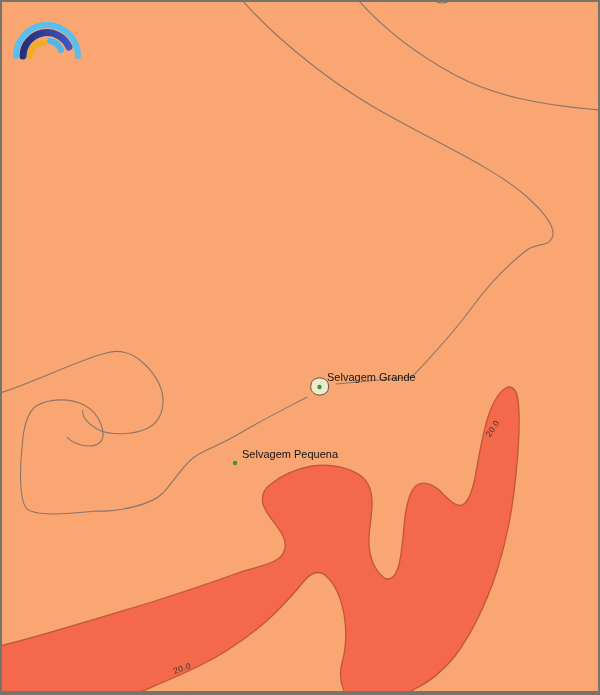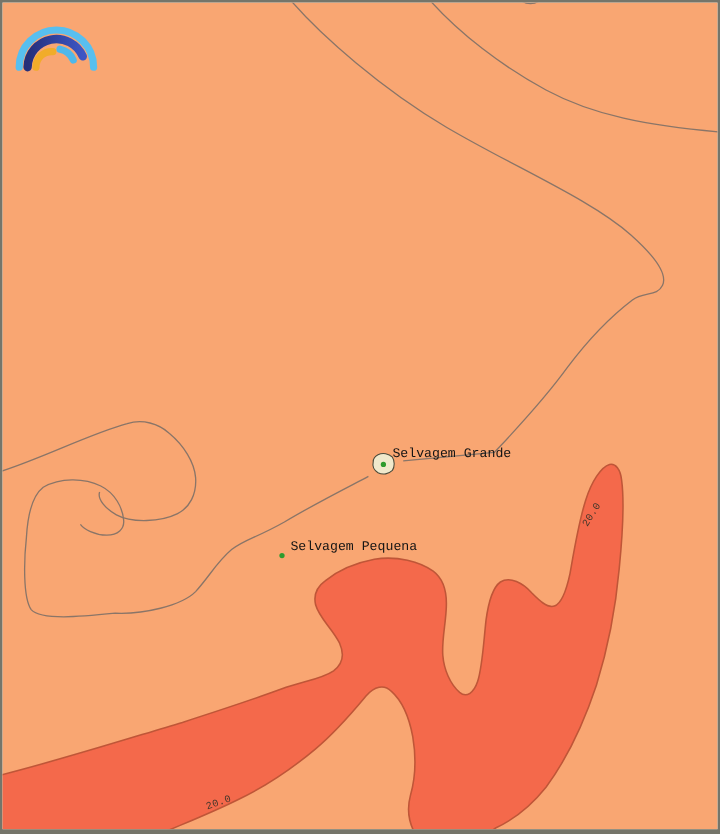--- a/index.html
+++ b/index.html
@@ -2,21 +2,21 @@
 <html><head>
 <meta charset="utf-8">
 <style>
   html,body{margin:0;padding:0;background:#d8d8d0;}
   .screen{
     position:relative;
     width:596px;height:689px;
     border:2px solid #75756a;
     border-bottom-width:4px;
     overflow:hidden;
-    font-family:Liberation Mono, monospace;
+    font-family:Liberation Sans, sans-serif;
   }
   .map-svg{position:absolute;left:0;top:0;}
   .contour{fill:none;stroke:#8a7568;stroke-width:1.1;}
   .warm-border{stroke:#bf5638;stroke-width:1.3;}
   .island{stroke:#4a4a3a;stroke-width:0.9;}
   .place-label{font-size:11px;fill:#141414;}
   .contour-label{font-size:8.5px;fill:#43362a;letter-spacing:0.3px;}
   .logo{position:absolute;left:8px;top:10px;width:78px;height:56px;}
 </style>
 </head>

